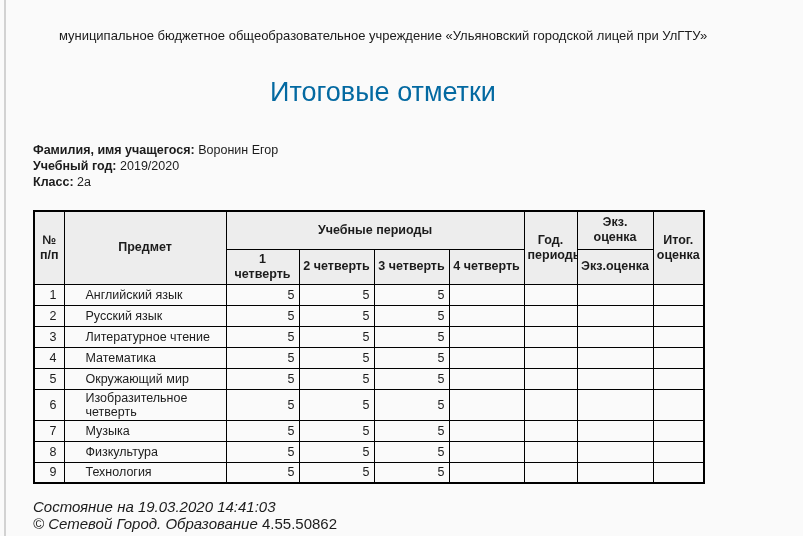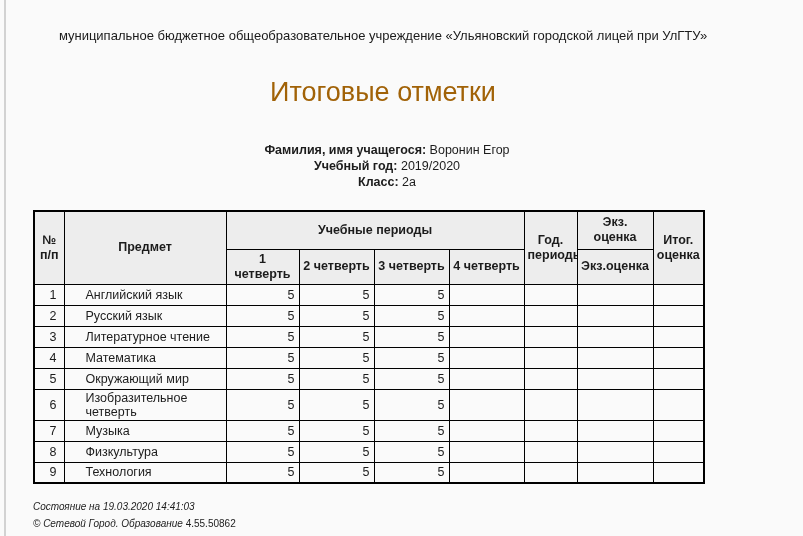--- a/index.html
+++ b/index.html
@@ -22,27 +22,26 @@
     padding-top: 28px;
     text-align: center;
     font-size: 13px;
     color: #1a1a1a;
   }
   .title {
     margin: 34px 0 0 0;
     text-align: center;
     font-size: 27px;
     font-weight: 400;
-    color: #a16207;
+    color: #0369a1;
   }
   .info {
-    margin: 34px 0 0 8px;
+    margin: 34px 0 0 25px;
     font-size: 12.5px;
     line-height: 16px;
-    text-align: center;
   }
   .info .lbl { font-weight: bold; }
   table.grades {
     margin: 20px 0 0 25px;
     border-collapse: collapse;
     table-layout: fixed;
     width: 670px;
     border: 2px solid #000;
     font-size: 12.5px;
   }
@@ -61,21 +60,21 @@
   }
   thead tr.hrow1 { height: 38px; }
   thead tr.hrow2 { height: 28px; }
   tbody tr { height: 21px; }
   tbody td { padding: 1px 4px; vertical-align: middle; }
   td.c-num  { text-align: right; padding-right: 7px; }
   td.c-subj { text-align: left; padding-left: 21px; }
   td.c-grade { text-align: right; padding-right: 4px; }
   .footer {
     margin: 14px 0 0 25px;
-    font-size: 10px;
+    font-size: 15px;
     line-height: 17px;
   }
   .footer .it { font-style: italic; }
   .footer .ver { font-style: normal; }
 </style>
 </head>
 <body>
 
 <div class="page">
   <div class="left-edge"></div>

